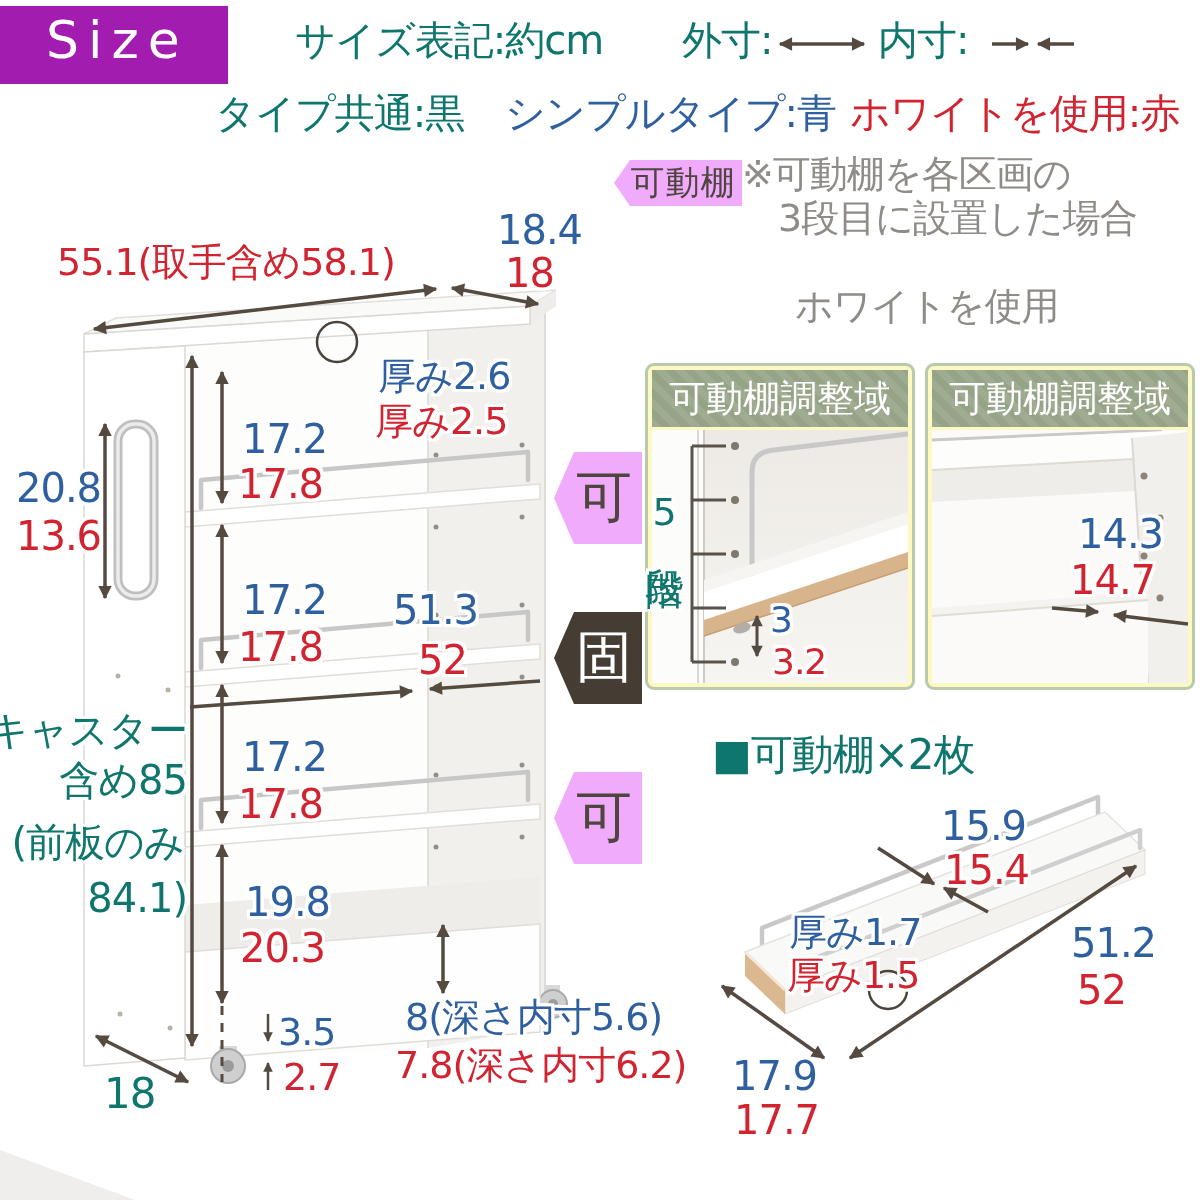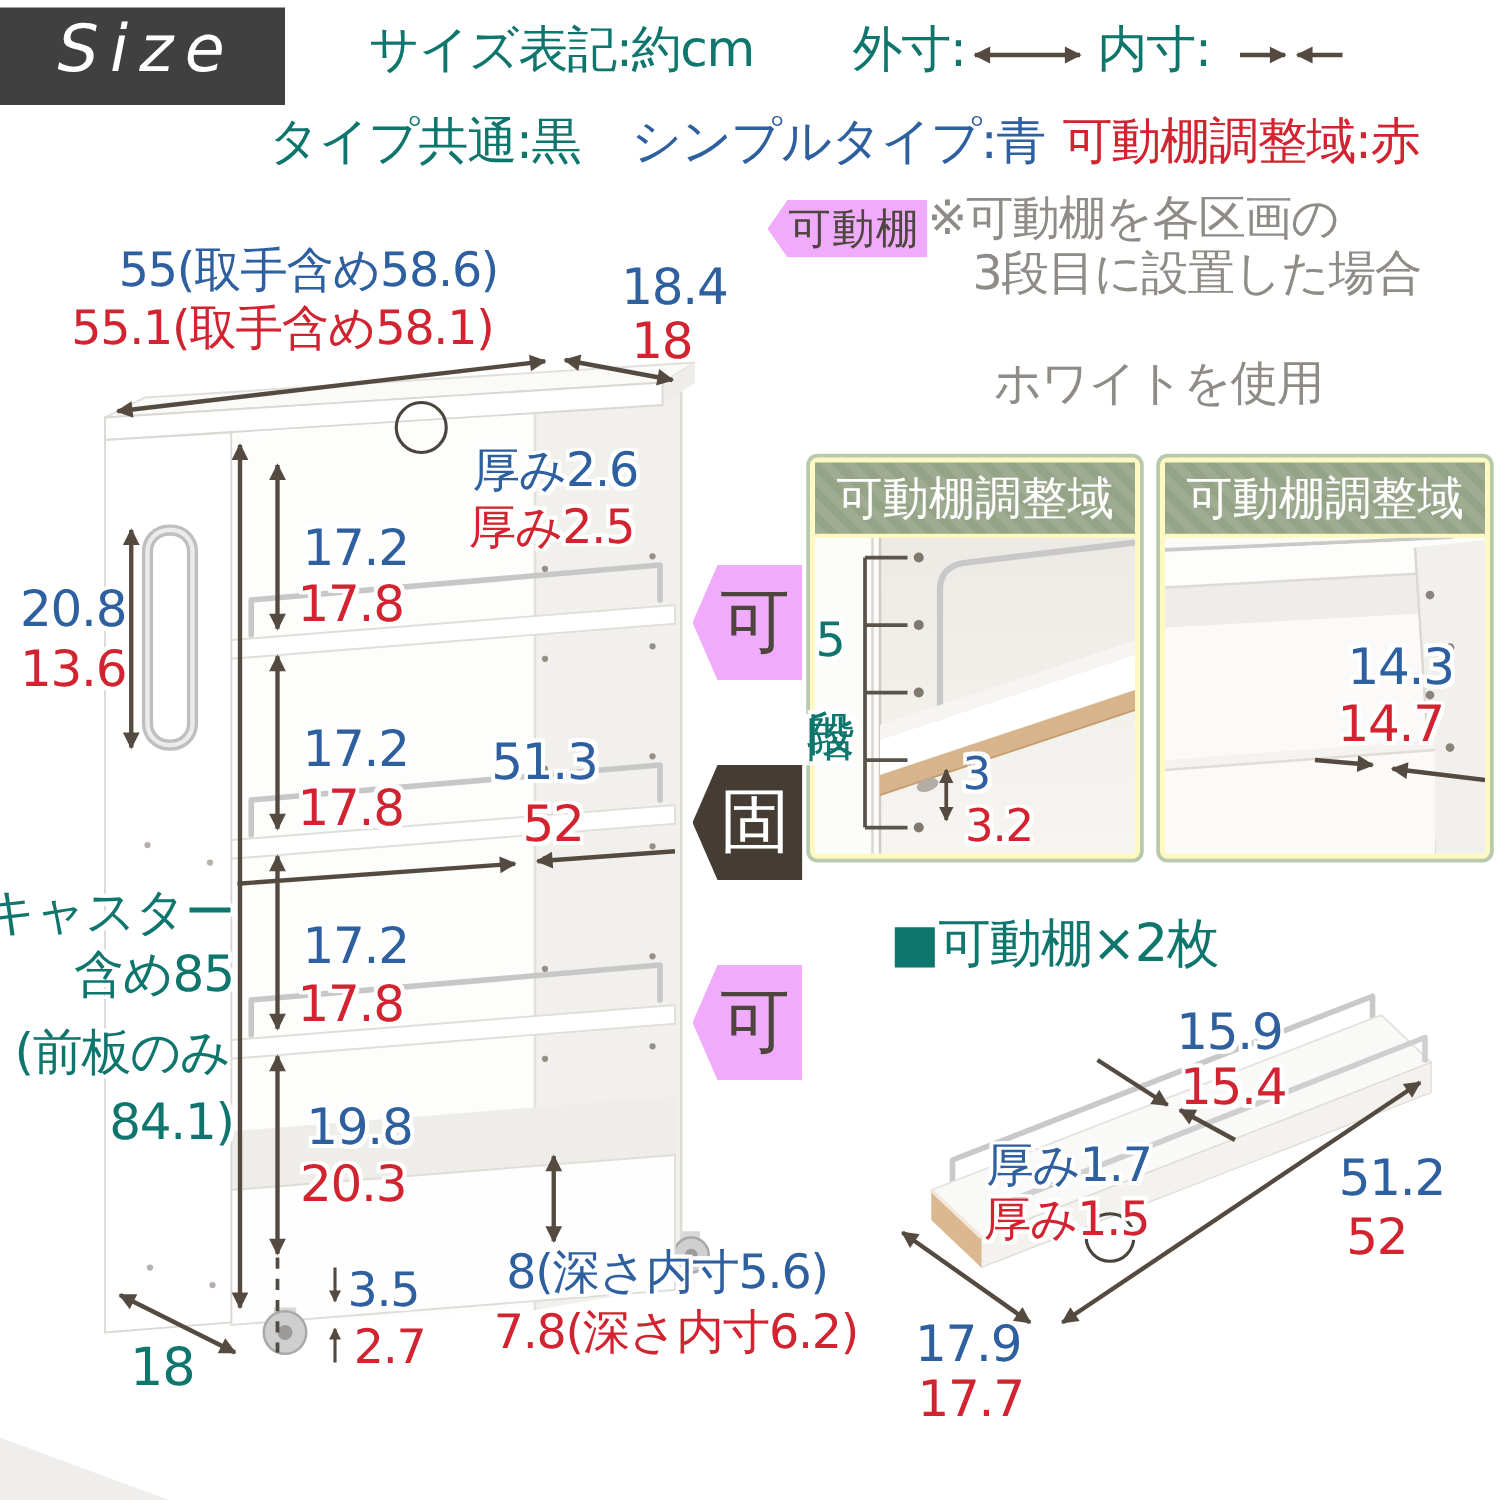--- a/index.html
+++ b/index.html
@@ -5,21 +5,21 @@
   html,body{margin:0;padding:0;}
   body{width:1200px;height:1200px;background:#ffffff;
        font-family:"DejaVu Sans","Liberation Sans",sans-serif;}
   #stage{position:relative;width:1200px;height:1200px;overflow:hidden;background:#fff;}
   svg.layer{position:absolute;left:0;top:0;z-index:1;}
   .lbl{position:absolute;z-index:3;white-space:nowrap;line-height:1.04;letter-spacing:-1px;}
   .ol{text-shadow:-3px -3px 0 #fff,3px -3px 0 #fff,-3px 3px 0 #fff,3px 3px 0 #fff,
       -3px 0 0 #fff,3px 0 0 #fff,0 -3px 0 #fff,0 3px 0 #fff;}
   .blue{color:#2e5f9e}.red{color:#d12430}.dark{color:#0f766e}.gray{color:#8f8c88}
   .f36{font-size:36px}.f38{font-size:38px}.f40{font-size:40px}.f42{font-size:42px}
-  .size-box{position:absolute;left:0;top:6px;width:228px;height:78px;background:#404040;z-index:2;font-style:italic;}
+  .size-box{position:absolute;left:0;top:6px;width:228px;height:78px;background:#a21caf;z-index:2;}
   .size-box span{position:absolute;left:46px;top:4px;color:#fff;font-size:52px;letter-spacing:9px;}
   .tag{position:absolute;z-index:3;display:flex;align-items:center;justify-content:center;}
   .tag-long{width:128px;height:46px;font-size:34px;letter-spacing:1px;
             clip-path:polygon(16px 0,100% 0,100% 100%,16px 100%,0 50%);padding-left:10px;box-sizing:border-box;}
   .tag-light{background:#f0abfc;color:#4e463e;}
   .tag-dark{background:#453d34;color:#ffffff;}
   .tag-sq{width:88px;height:92px;font-size:56px;
           clip-path:polygon(20px 0,100% 0,100% 100%,20px 100%,0 50%);padding-left:12px;box-sizing:border-box;}
   .photo-box{position:absolute;top:363px;width:270px;height:327px;background:#fef9c3;
              border:3px solid #b8c9ac;border-radius:9px;box-sizing:border-box;z-index:2;padding:4px;}
@@ -151,31 +151,30 @@
   </svg>
 
   <div class="size-box">
     <span>Size</span>
   </div>
   <span class="lbl dark f40" style="left:295px;top:20px">サイズ表記:約cm</span>
   <span class="lbl dark f40" style="left:682px;top:20px">外寸:</span>
   <span class="lbl dark f40" style="left:878px;top:20px">内寸:</span>
   <span class="lbl dark f40" style="left:215px;top:93px">タイプ共通:黒</span>
   <span class="lbl blue f40" style="left:505px;top:93px">シンプルタイプ:青</span>
-  <span class="lbl red f40" style="left:850px;top:93px">可動棚調整域:赤</span>
+  <span class="lbl red f40" style="left:850px;top:93px">ホワイトを使用:赤</span>
 
   <div class="tag tag-long tag-light" style="left:614px;top:160px">
     <span>可動棚</span>
   </div>
 
   <span class="lbl gray f38" style="left:742px;top:155px">※可動棚を各区画の</span>
   <span class="lbl gray f38" style="left:778px;top:199px">3段目に設置した場合</span>
   <span class="lbl gray f38" style="left:795px;top:287px">ホワイトを使用</span>
 
-  <span class="lbl blue f38 ol" style="left:95px;top:197px">55(取手含め58.6)</span>
   <span class="lbl red  f38 ol" style="left:57px;top:243px">55.1(取手含め58.1)</span>
   <span class="lbl blue f40 ol" style="left:497px;top:210px">18.4</span>
   <span class="lbl red  f40 ol" style="left:505px;top:253px">18</span>
   <span class="lbl blue f38 ol" style="left:378px;top:357px">厚み2.6</span>
   <span class="lbl red  f38 ol" style="left:375px;top:402px">厚み2.5</span>
   <span class="lbl blue f40 ol" style="left:242px;top:419px">17.2</span>
   <span class="lbl red  f40 ol" style="left:238px;top:464px">17.8</span>
   <span class="lbl blue f40 ol" style="left:16px;top:468px">20.8</span>
   <span class="lbl red  f40 ol" style="left:16px;top:516px">13.6</span>
   <span class="lbl blue f40 ol" style="left:242px;top:580px">17.2</span>

